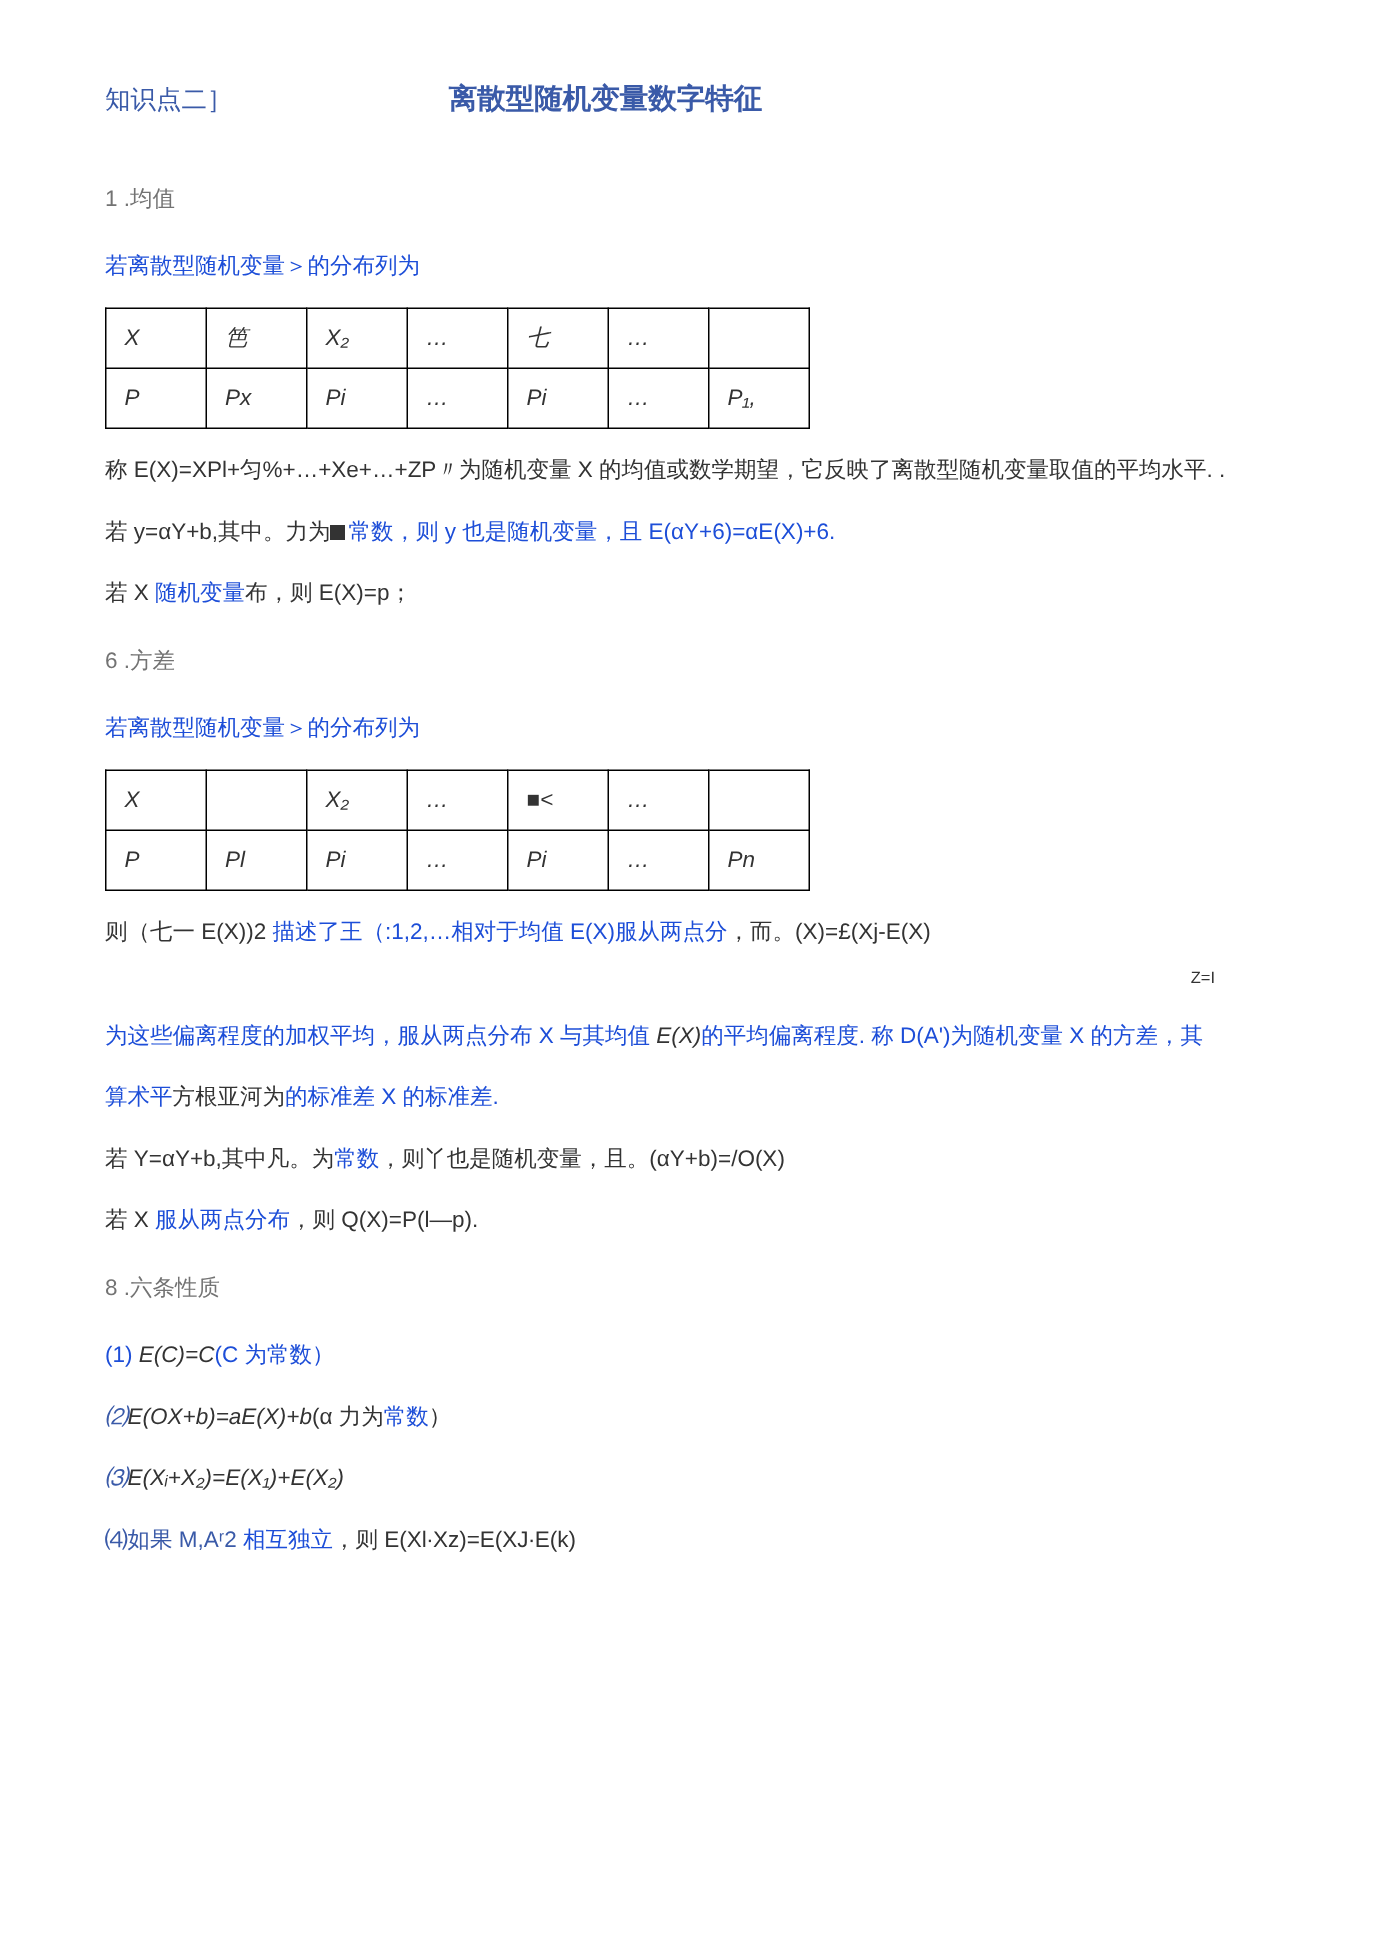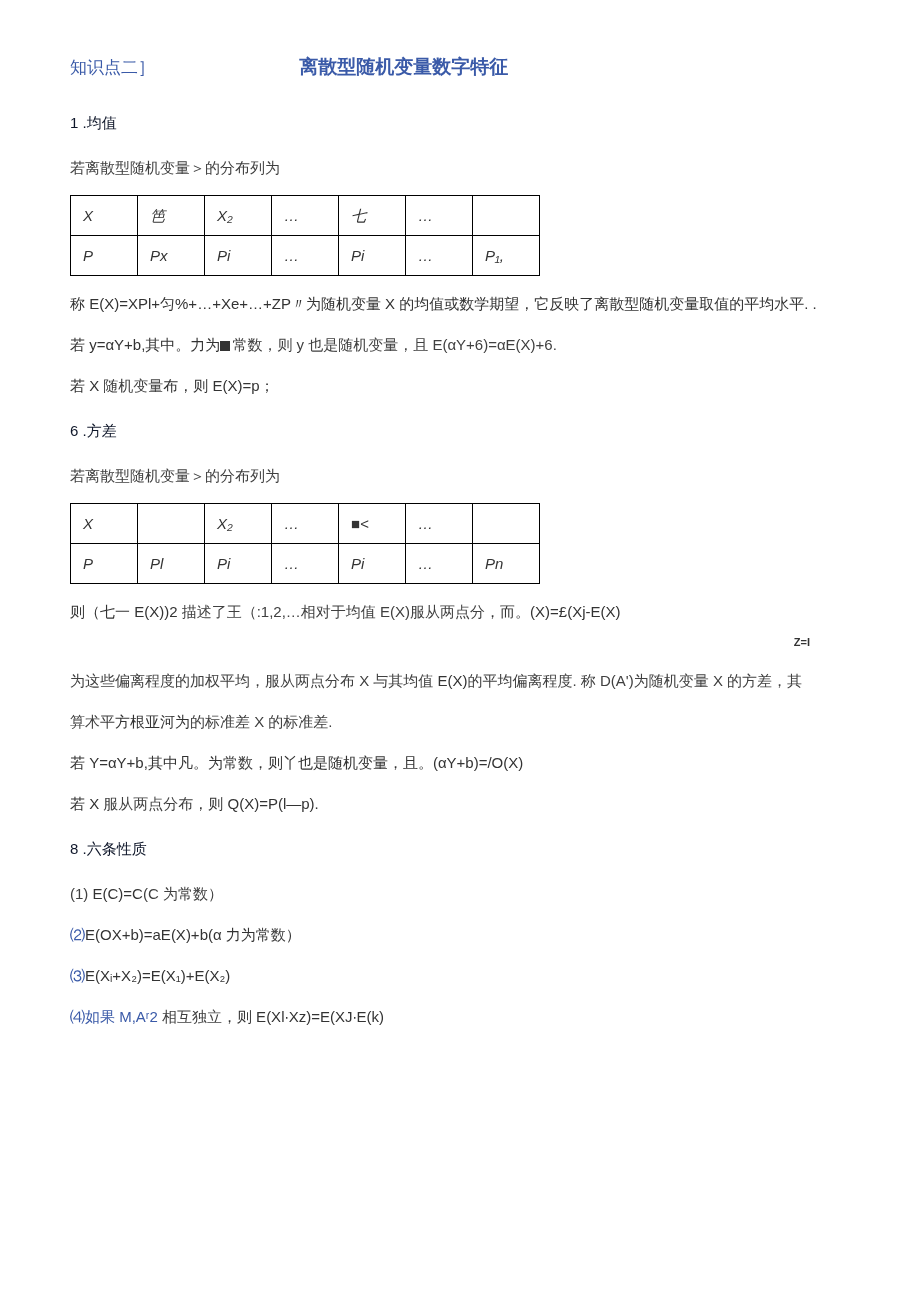--- a/index.html
+++ b/index.html
@@ -6,57 +6,57 @@
     margin: 0;
     padding: 50px 70px;
     font-family: "Microsoft YaHei", "SimSun", Arial, sans-serif;
     font-size: 15px;
     color: #333;
     line-height: 1.8;
     width: 920px;
     box-sizing: border-box;
     background: #fff;
   }
-  .header { margin-bottom: 25px; }
+  .header { margin-bottom: 35px; }
   .kp-tag {
     color: #3a5aa8;
     font-size: 17px;
     display: inline-block;
   }
   .main-title {
     color: #3a5aa8;
     font-size: 19px;
     font-weight: bold;
     display: inline-block;
     margin-left: 140px;
   }
-  .blue { color: #404040; }
+  .blue { color: #1d4ed8; }
   .p { margin: 14px 0; }
-  .it { }
+  .it { font-style: italic; }
   table {
     border-collapse: collapse;
     margin: 8px 0;
   }
   td {
     border: 1px solid #000;
     padding: 6px 12px;
     min-width: 42px;
     font-style: italic;
     text-align: left;
     font-size: 15px;
   }
   .small-right {
     font-size: 11px;
-    font-weight: bold;
+    font-weight: normal;
     text-align: right;
     padding-right: 40px;
     margin-top: -6px;
     margin-bottom: 10px;
   }
-  .indent-num { color: #0f172a; margin: 18px 0; }
+  .indent-num { color: #737373; margin: 18px 0; }
   .list-item { margin: 14px 0; }
   .paren { color: #3a5aa8; }
 </style>
 </head>
 <body>
 
 <div class="header">
   <span class="kp-tag">知识点二］</span>
   <span class="main-title">离散型随机变量数字特征</span>
 </div>

